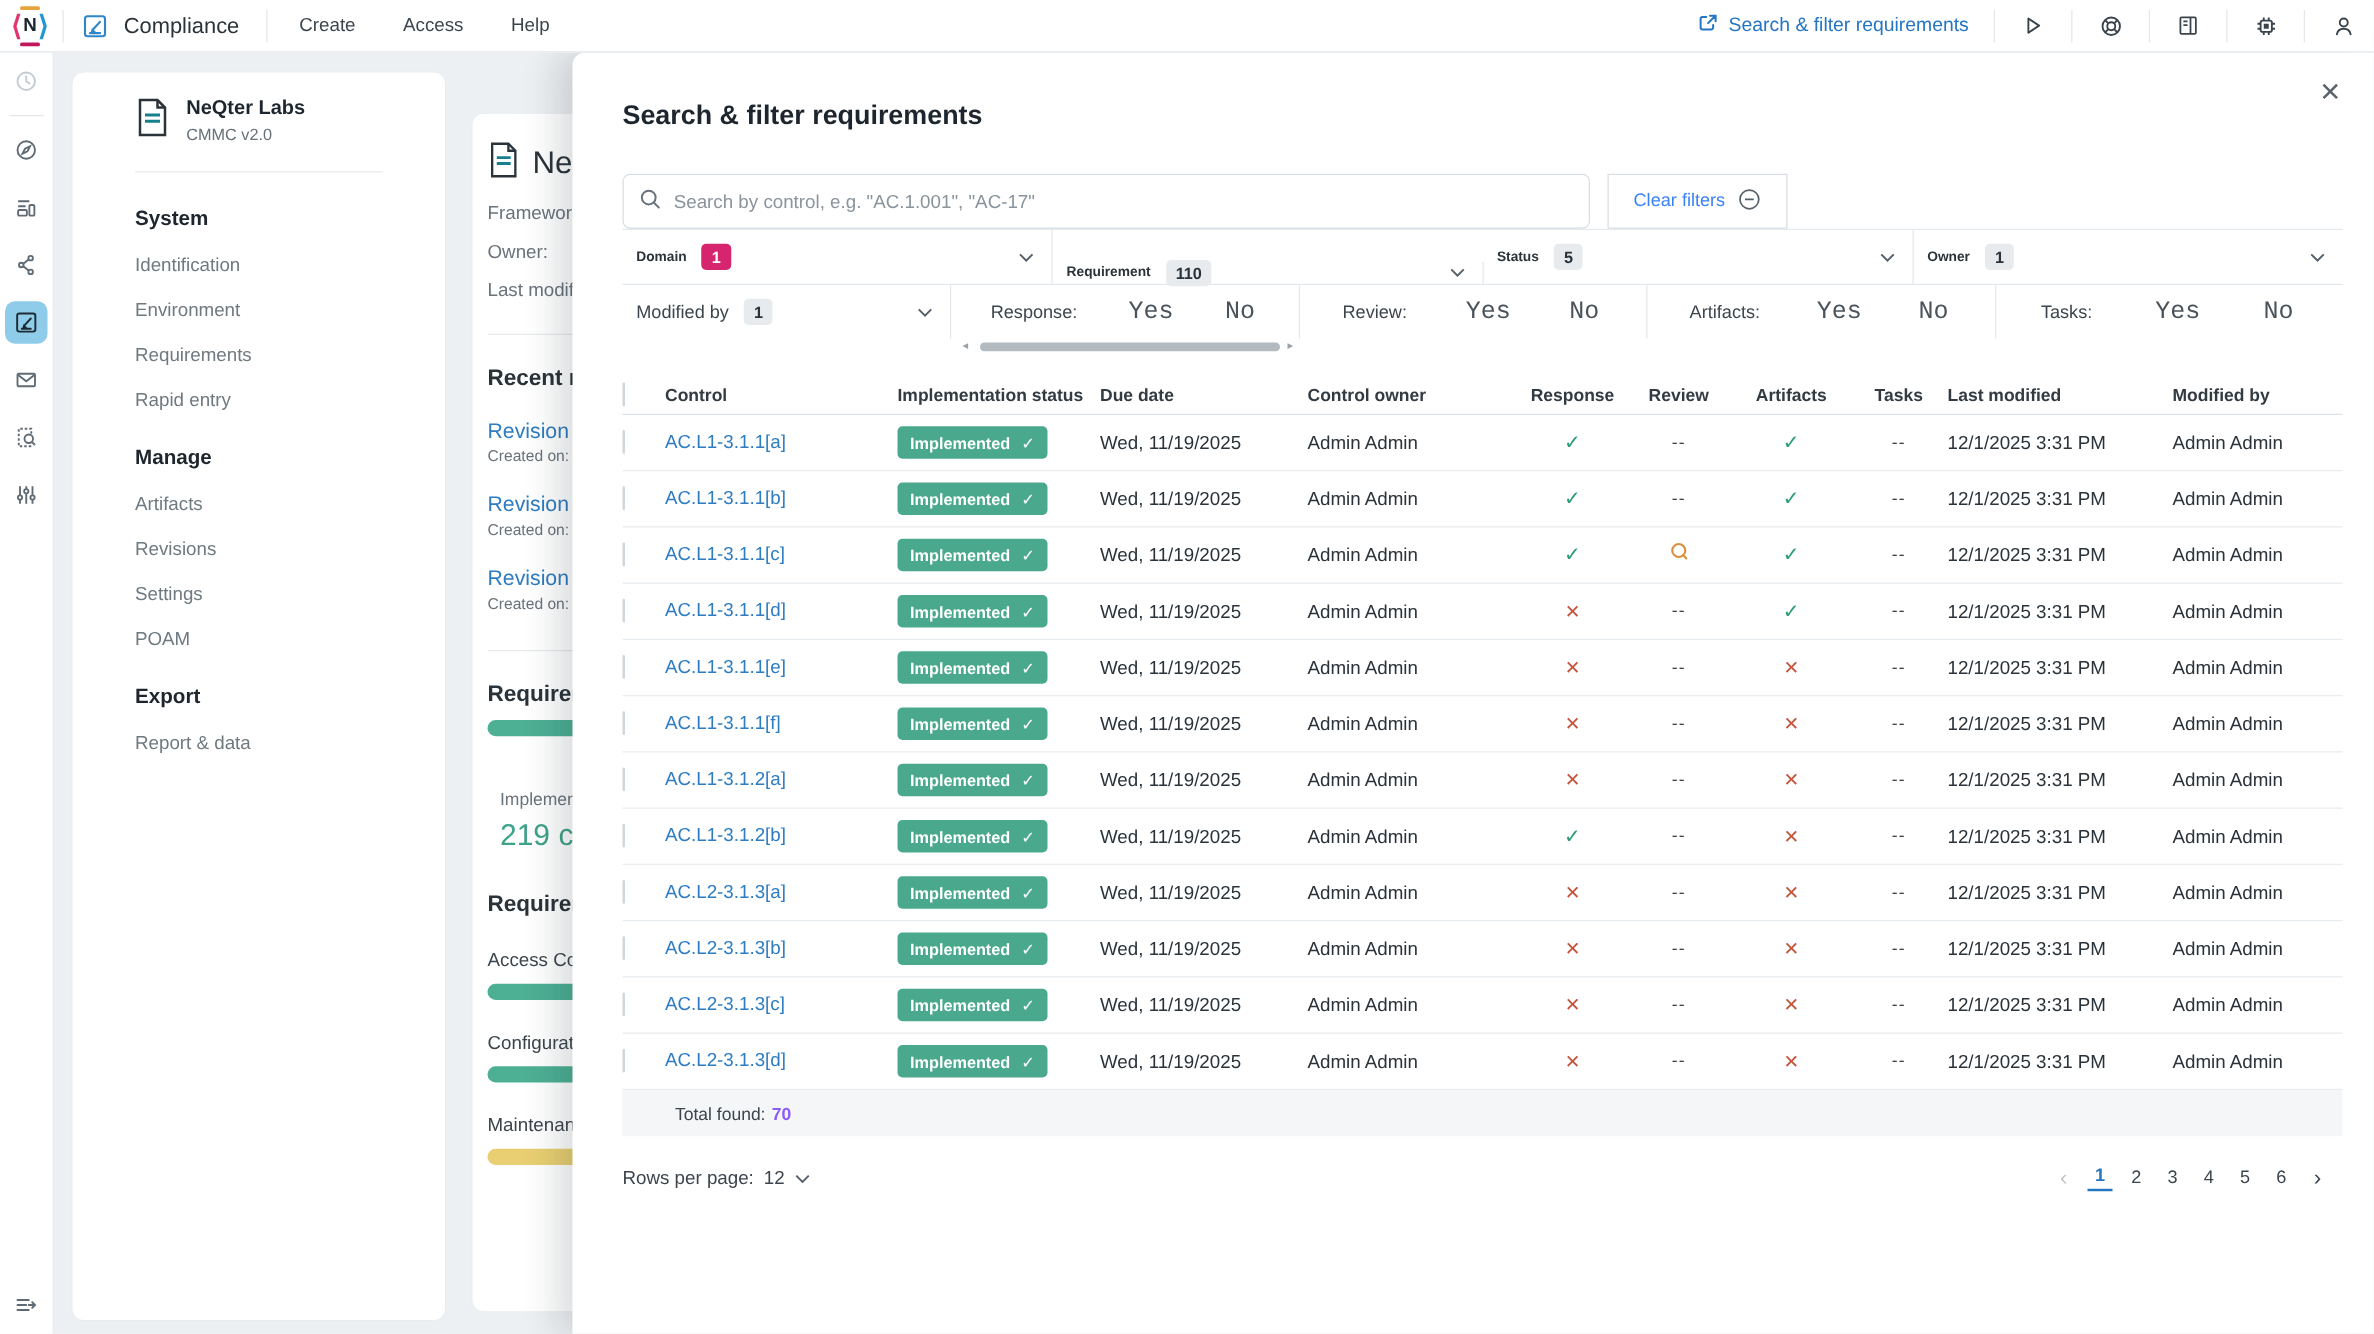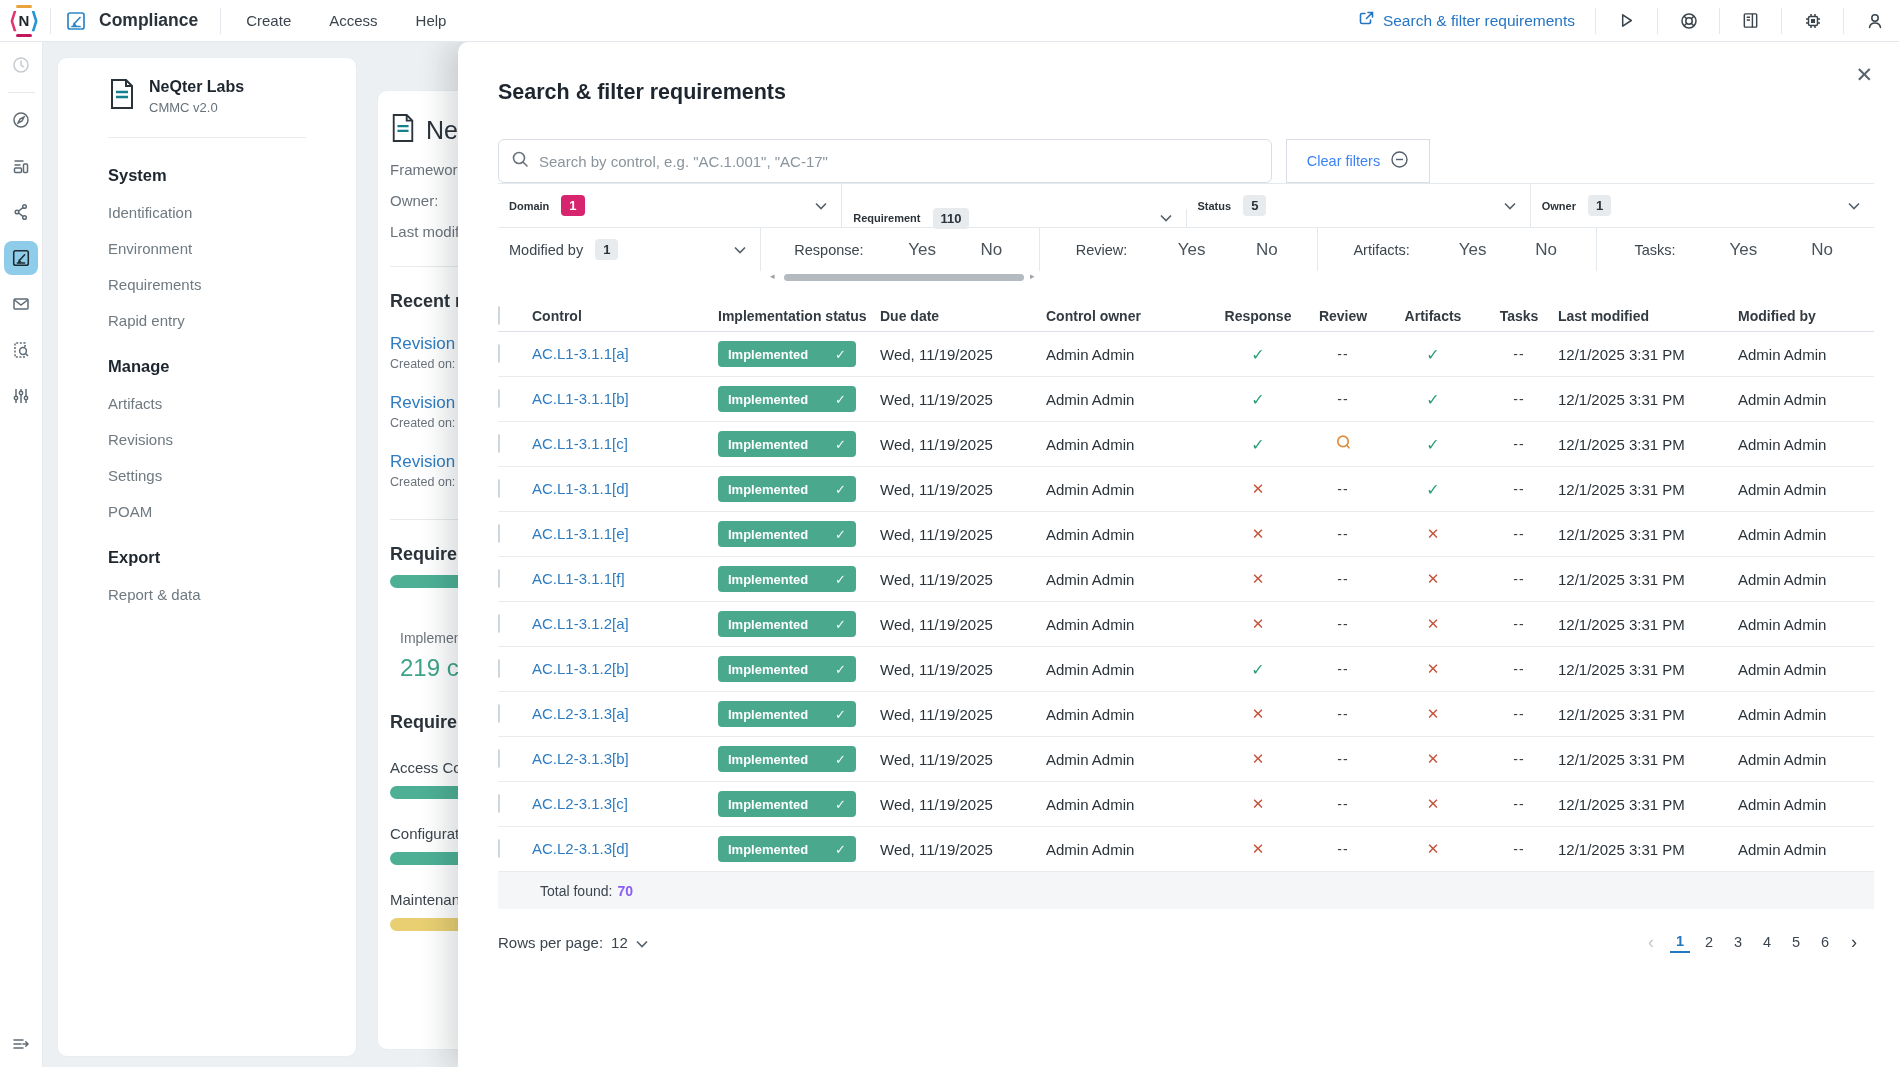--- a/index.html
+++ b/index.html
@@ -11,21 +11,21 @@
     border-bottom:1px solid #e4e8ec; display:flex; align-items:center; z-index:60; }
   .logo { position:relative; width:40px; height:40px; margin-left:4px; display:flex;
     align-items:center; justify-content:center; }
   .logo .lb { font-size:22px; font-weight:700; color:#e0356f; }
   .logo .rb { font-size:22px; font-weight:700; color:#2196d3; }
   .logo .ln { font-size:15px; font-weight:800; color:#1d262e; padding:0 1px; }
   .logo .bar-t { position:absolute; top:4px; left:12px; width:16px; height:3px; background:#e8a33d; border-radius:2px; }
   .logo .bar-b { position:absolute; bottom:4px; left:12px; width:16px; height:3px; background:#c2185b; border-radius:2px; }
   .tb-div { width:1px; height:26px; background:#e4e8ec; margin:0 6px; }
   .app-ic { margin:0 6px 0 8px; display:flex; }
-  .app-title { font-size:17.5px; font-weight:700; color:#2b333a; margin:0 16px 0 6px; }
+  .app-title { font-size:17.5px; font-weight:400; color:#2b333a; margin:0 16px 0 6px; }
   .topnav { display:flex; }
   .nav-item { font-size:15px; color:#3c454d; padding:0 19px; cursor:pointer; }
   .tb-right { margin-left:auto; display:flex; align-items:center; }
   .search-link { display:flex; align-items:center; gap:8px; color:#2575c4; font-size:15.5px; cursor:pointer; margin-right:14px; }
   .tb-icon { width:49px; display:flex; justify-content:center; cursor:pointer; }
 
   
   #rail { position:absolute; left:0; top:42px; width:43px; height:1025px; background:#fff;
     border-right:1px solid #e6eaed; z-index:50; display:flex; flex-direction:column; align-items:center; }
   .rail-ic { width:34px; height:34px; display:flex; align-items:center; justify-content:center;
@@ -81,37 +81,37 @@
   .frow { display:flex; border-top:1px solid #e4e9ed; height:44px; }
   .frow:last-of-type { border-bottom:1px solid #e4e9ed; }
   .fcell { display:flex; align-items:center; border-right:1px solid #e4e9ed; padding:0 14px 0 11px; cursor:pointer; }
   .fcell:last-child { border-right:none; }
   .f-label { font-size:11px; font-weight:600; color:#2b333a; }
   .f-badge { margin-left:12px; font-size:13px; font-weight:600; padding:3px 8px; border-radius:4px;
     background:#e7ebee; color:#2b333a; }
   .f-badge.pink { background:#d6246e; color:#fff; }
   .f-chev { margin-left:auto; display:flex; }
   .tg-label { font-size:14.5px; color:#3c454d; }
-  .tg-opt { font-size:17px; color:#4a535b; cursor:pointer; }
+  .tg-opt { font-size:20px; color:#4a535b; cursor:pointer;font-family:Liberation Mono, monospace; }
 
   .hscroll { position:relative; height:9px; margin-top:2px; }
   .hs-thumb { position:absolute; left:286px; top:1px; width:240px; height:7px; background:#b3bac0; border-radius:4px; cursor:pointer; }
   .hs-ar { position:absolute; top:-2px; font-size:9px; color:#9aa2a9; cursor:pointer; }
 
   
   .tbl { margin-top:18px; }
   .t-grid { display:grid; grid-template-columns:34px 186px 162px 166px 170px 84px 86px 94px 78px 180px 1fr;
     align-items:center; }
   .t-head { height:32px; border-bottom:1px solid #dbe1e6; }
   .t-head .th { font-size:14px; font-weight:600; color:#333b42; }
   .t-row { height:45px; border-bottom:1px solid #e8ecef; }
   .ctr { text-align:center; }
   .cbx { width:18px; height:18px; border:1px solid #cfd6dc; border-radius:5px; background:#fff; cursor:pointer; }
   .ctrl-link { font-size:15px; color:#2e7cc1; text-decoration:none; cursor:pointer; }
-  .st-badge { width:138px; height:26px; border-radius:4px; background:#4aa98d; color:#fff;
+  .st-badge { width:120px; height:26px; border-radius:4px; background:#4aa98d; color:#fff;
     font-size:13px; font-weight:700; display:flex; align-items:center; padding:0 10px; }
   .st-badge .bchk { margin-left:auto; font-weight:400; font-size:13px; opacity:.95; }
   .cell-txt { font-size:15px; color:#2b333a; }
   .ic-check { color:#2a9d78; font-size:16px; }
   .ic-x { color:#c4543c; font-size:15px; }
   .ic-dash { color:#3b4249; font-size:14px; letter-spacing:1px; }
 
   .total-bar { height:37px; background:#f4f6f8; display:flex; align-items:center; padding-left:42px;
     font-size:14px; color:#3c454d; }
   .total-bar b { margin-left:5px; color:#8b5cf6; }

